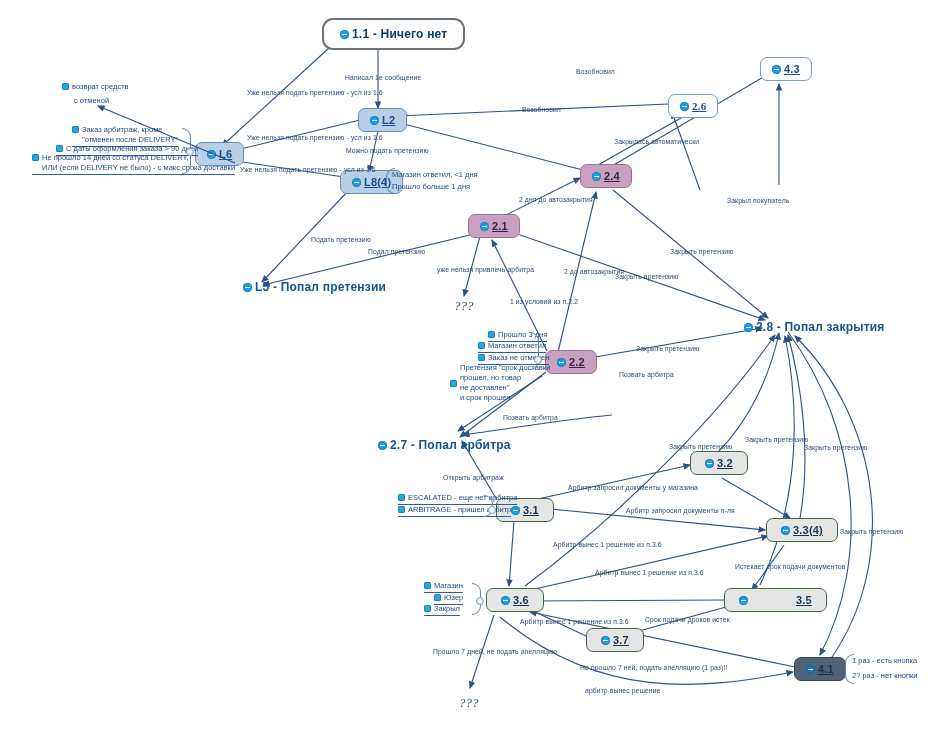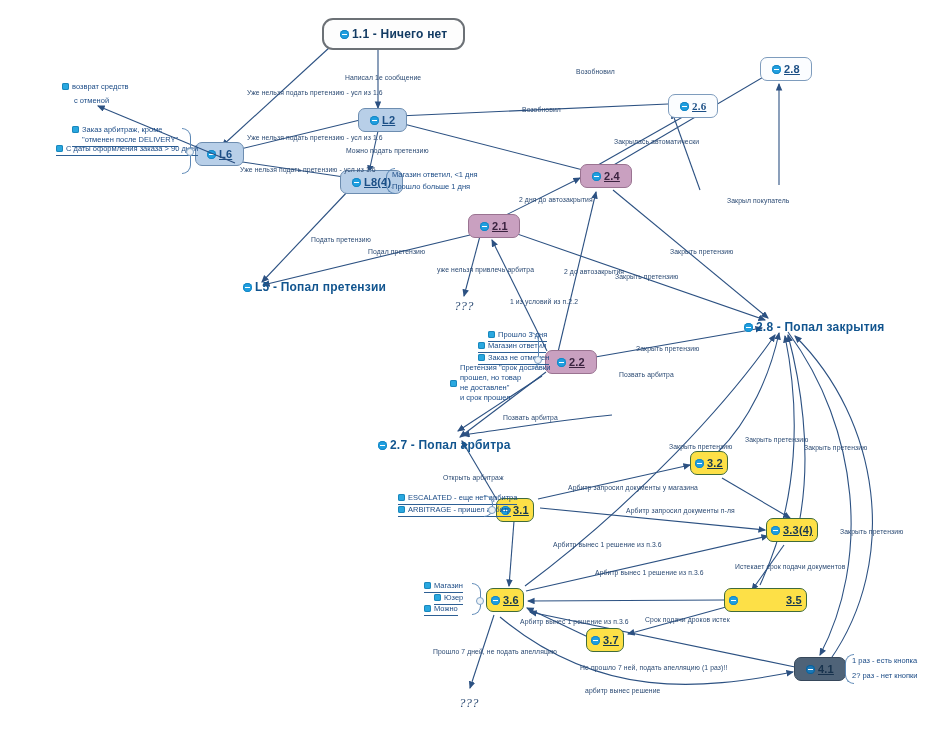--- a/index.html
+++ b/index.html
@@ -81,23 +81,23 @@
     color:#3d2a46;
   }
   .n-purple .lbl{
     color:#3b2340;
     text-decoration:underline;
     font-size:11px;
   }
 
   
   .n-green{
-    background:#fde047;
+    background:#e5e5e5;
     border:1px solid #3f6b3c;
-    padding:5px 4px;
+    padding:5px 14px;
     color:#ffffff;
   }
   .n-green .lbl{
     color:#18384f;
     text-decoration:underline;
     font-size:11px;
   }
 
   
   .n-slate{
@@ -316,21 +316,21 @@
     <span class="lbl">2.2</span>
   </div>
 
   <div class="node n-purple" style="left:580px;top:164px;">
     <span class="bullet"></span>
     <span class="lbl">2.4</span>
   </div>
 
   <div class="node n-blue" style="left:760px;top:57px;background:#fbfdff;border-color:#7e9cbd;">
     <span class="bullet"></span>
-    <span class="lbl">2.8</span>
+    <span class="lbl">4.3</span>
   </div>
 
   <div class="node n-blue" style="left:668px;top:94px;background:#fbfdff;border-color:#7e9cbd;font-family:Liberation Serif, serif;">
     <span class="bullet"></span>
     <span class="lbl">2.6</span>
   </div>
 
   <div class="node n-plain" style="left:378px;top:438px;">
     <span class="bullet"></span>
     <span class="lbl">2.7 - Попал арбитра</span>
@@ -398,20 +398,27 @@
       <span class="txt">Заказ арбитраж, кроме</span>
       <span class="txt">"отменен после DELIVERY"</span>
     </span>
   </div>
 
   <div class="leaf" style="left:56px;top:144px;">
     <span class="sq"></span>
     <span class="txt">С даты оформления заказа &gt; 90 дней</span>
   </div>
 
+  <div class="leaf" style="left:32px;top:153px;">
+    <span class="sq"></span>
+    <span>
+      <span class="txt">Не прошло 14  дней со статуса DELIVERY,</span>
+      <span class="txt">ИЛИ (если DELIVERY не было) - с макс срока доставки</span>
+    </span>
+  </div>
   <div class="brace" style="left:182px;top:128px;width:8px;height:44px;"></div>
   <div class="knob" style="left:186px;top:148px;"></div>
 
   <div class="leaf nb" style="left:392px;top:170px;">
     <span class="txt">Магазин ответил, &lt;1 дня</span>
   </div>
   <div class="leaf nb" style="left:392px;top:182px;">
     <span class="txt">Прошло больше 1 дня</span>
   </div>
   <div class="brace left" style="left:386px;top:168px;width:8px;height:24px;"></div>
@@ -454,21 +461,21 @@
   <div class="leaf" style="left:424px;top:581px;">
     <span class="sq"></span>
     <span class="txt">Магазин</span>
   </div>
   <div class="leaf" style="left:434px;top:593px;">
     <span class="sq"></span>
     <span class="txt">Юзер</span>
   </div>
   <div class="leaf" style="left:424px;top:604px;">
     <span class="sq"></span>
-    <span class="txt">Можно</span>
+    <span class="txt">Закрыл</span>
   </div>
   <div class="brace" style="left:472px;top:583px;width:8px;height:30px;"></div>
   <div class="knob" style="left:476px;top:597px;"></div>
 
   <div class="leaf nb" style="left:852px;top:656px;">
     <span class="txt">1 раз - есть кнопка</span>
   </div>
   <div class="leaf nb" style="left:852px;top:671px;">
     <span class="txt">2? раз - нет кнопки</span>
   </div>

